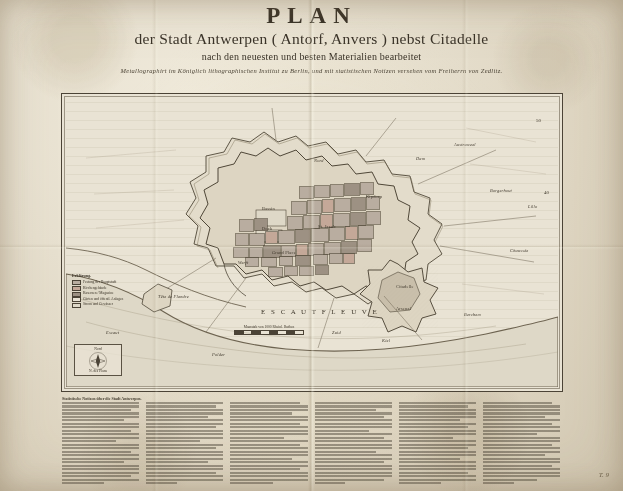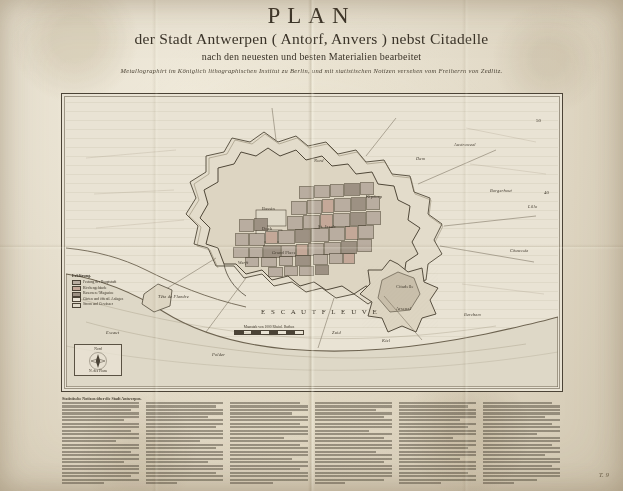--- a/index.html
+++ b/index.html
@@ -22,21 +22,21 @@
       radial-gradient(circle at 50% 50%, rgba(255,252,240,.25) 0 20%, rgba(0,0,0,0) 60%);
     mix-blend-mode:multiply;opacity:.9;
   }
   
   .fold{position:absolute;pointer-events:none;}
   .fold-v{top:0;bottom:0;width:7px;background:linear-gradient(90deg,rgba(120,105,75,0) 0%,rgba(120,105,75,.22) 45%,rgba(255,255,240,.35) 55%,rgba(120,105,75,0) 100%);}
   .fold-h{left:0;right:0;height:6px;background:linear-gradient(180deg,rgba(120,105,75,0) 0%,rgba(120,105,75,.18) 45%,rgba(255,255,240,.3) 55%,rgba(120,105,75,0) 100%);}
 
   
   #titleblock{position:absolute;left:0;right:0;top:4px;text-align:center;color:#3a3328;}
-  .t-plan{font-size:23px;letter-spacing:7px;font-weight:400;line-height:1.05;}
+  .t-plan{font-size:23px;letter-spacing:7px;font-weight:700;line-height:1.05;}
   .t-main{font-size:15.5px;line-height:1.25;margin-top:1px;letter-spacing:.3px;}
   .t-sub{font-size:10px;margin-top:2px;letter-spacing:.2px;}
   .t-credit{font-size:6.5px;margin-top:5px;font-style:italic;letter-spacing:.3px;color:#4a4234;}
 
   
   #frame{position:absolute;left:61px;top:93px;width:500px;height:297px;border:1.1px solid #4b4336;background:#e9e3d4;}
   #frame:after{content:"";position:absolute;inset:2px;border:.5px solid #6b614e;pointer-events:none;opacity:.6;}
   #mapinner{position:absolute;inset:4px;overflow:hidden;}
 
   

